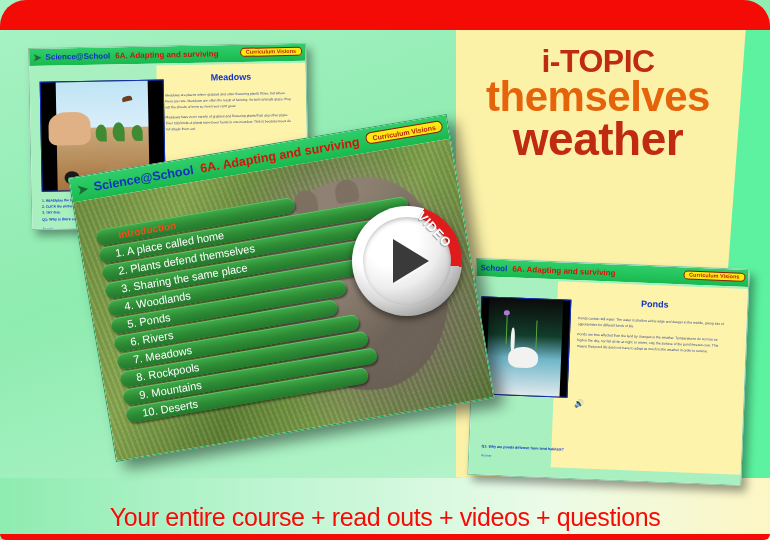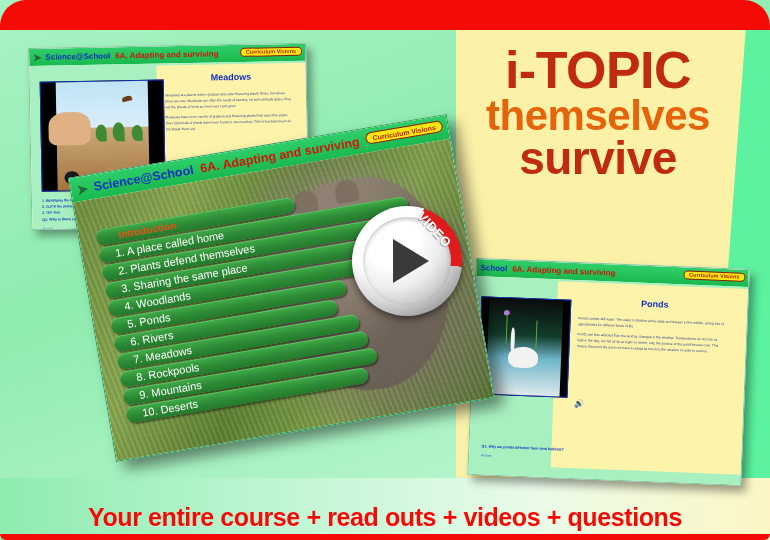--- a/index.html
+++ b/index.html
@@ -43,29 +43,29 @@
     border-bottom-left-radius:20px;border-bottom-right-radius:20px;
   }
 
   
   .headline{
     position:absolute;left:448px;top:46px;width:300px;
     text-align:center;line-height:0.96;
     font-weight:bold;font-style:normal;
     letter-spacing:-0.5px;
   }
-  .headline .l1{display:block;font-size:52px;color:#bf2a10;}
+  .headline .l1{display:block;font-size:32px;color:#bf2a10;}
   .headline .l2{display:block;font-size:42px;color:#e5630a;}
   .headline .l3{display:block;font-size:46px;color:#bf2a10;}
 
   
   .tagline{
     position:absolute;left:0;bottom:8px;width:770px;
     text-align:center;
-    font-size:25px;font-weight:bold;color:#f50b06;
+    font-size:25px;font-weight:normal;color:#f50b06;
     letter-spacing:-0.4px;
     text-shadow:0 1px 0 rgba(255,255,255,.45);
   }
 
   
   .card{
     position:absolute;
     background:#ffffff;
     box-shadow:5px 6px 9px rgba(0,0,0,.38);
     border:1px solid #7ec39a;
@@ -424,19 +424,19 @@
   <div class="video-btn">
     <div class="ring"></div>
     <div class="ring-inner"></div>
     <div class="tri"></div>
     <div class="video-word">VIDEO</div>
   </div>
 
   <div class="headline">
     <span class="l1">i-TOPIC</span>
     <span class="l2">themselves</span>
-    <span class="l3">survive</span>
+    <span class="l3">weather</span>
   </div>
 
   <div class="tagline">Your entire course + read outs + videos + questions</div>
 
   <div class="red-bar-bottom"></div>
 </div>
 
 </body></html>

